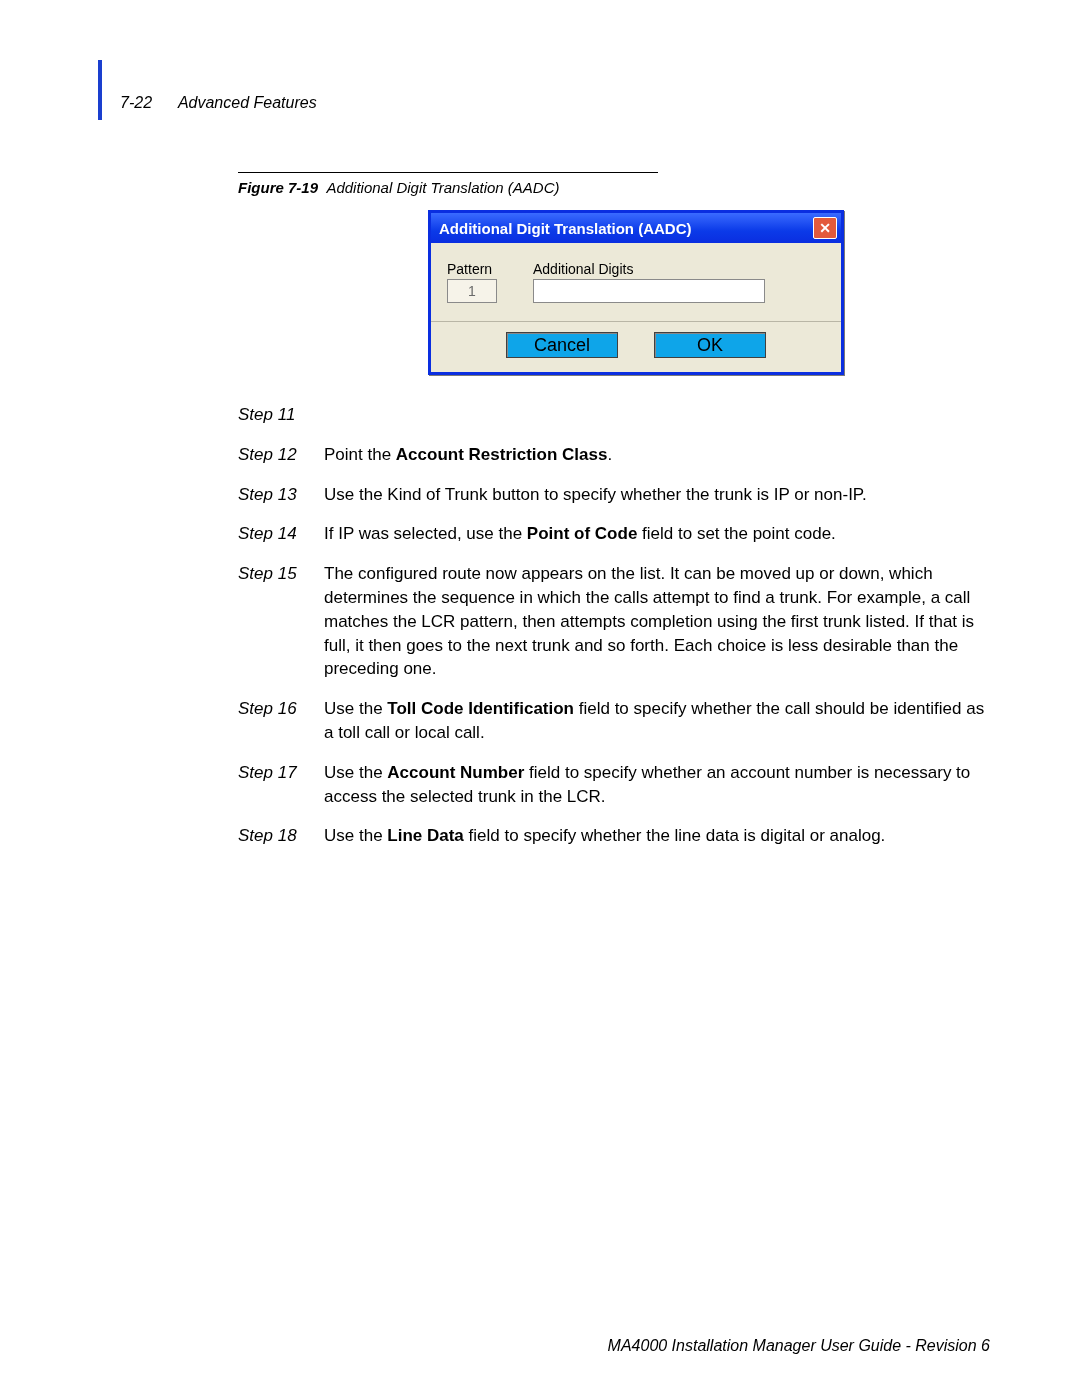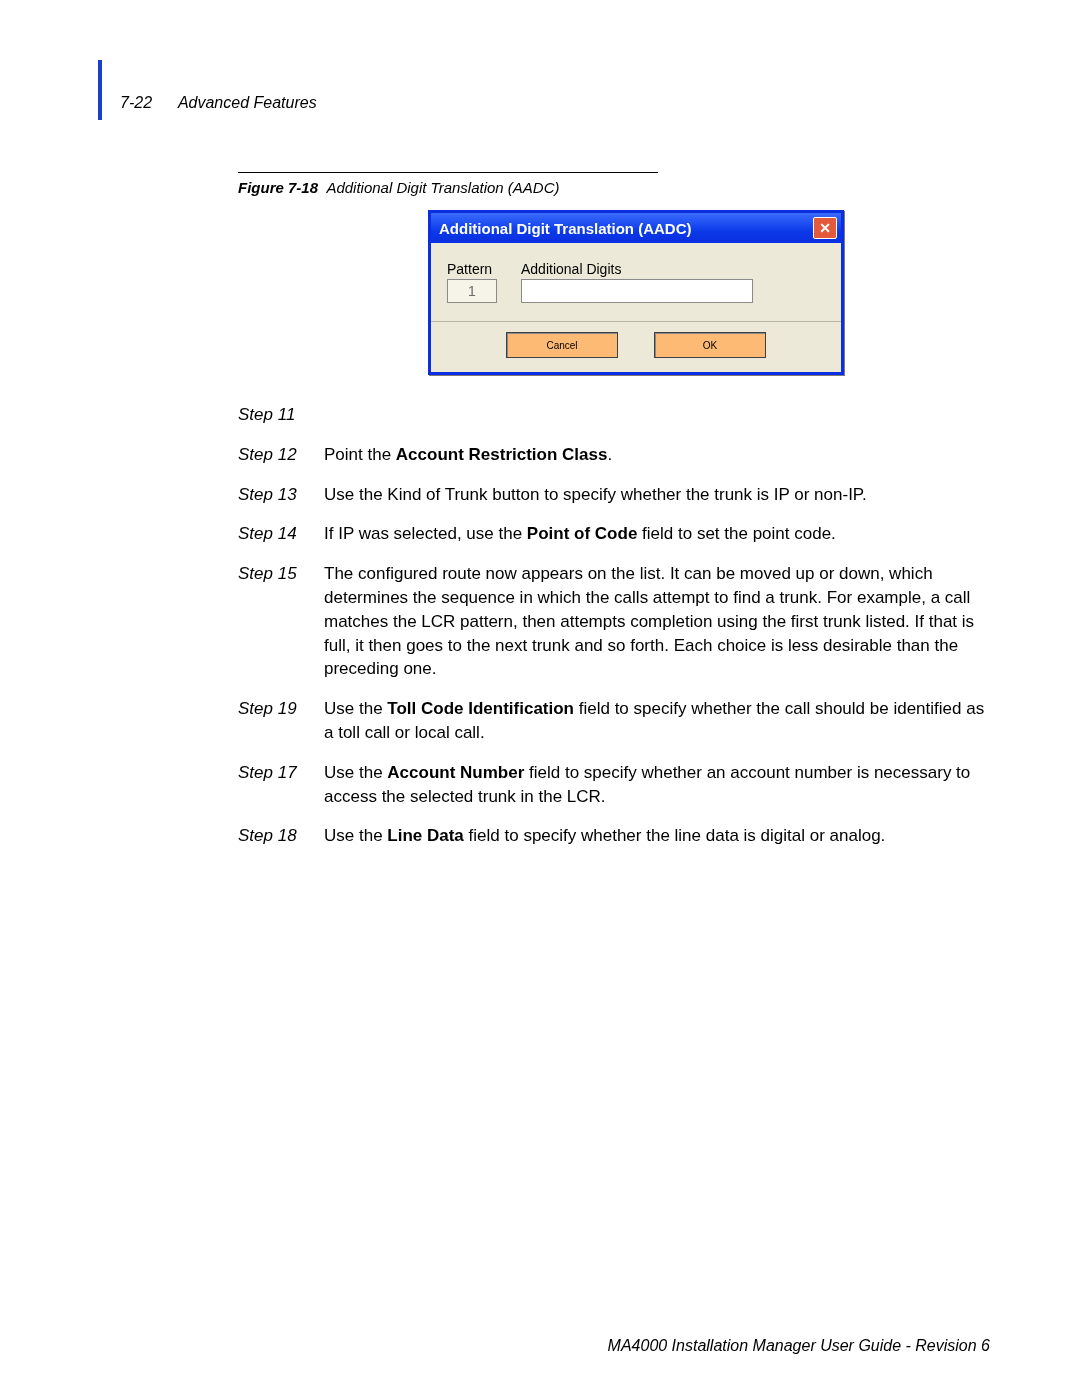--- a/index.html
+++ b/index.html
@@ -10,48 +10,48 @@
 .content{margin-left:140px;margin-top:60px}
 .fig-rule{height:1px;background:#000;width:420px;margin-bottom:6px}
 .fig-cap{font-style:italic;font-size:15px;margin-bottom:14px}
 .fig-cap b{font-weight:bold}
 
 .dlg-wrap{margin-left:190px;margin-bottom:28px}
 .dlg{width:410px;border:3px solid #0a2ee0;background:#ece9d8;box-shadow:1px 1px 0 #7a7a7a}
 .dlg-title{display:flex;align-items:center;justify-content:space-between;height:30px;padding:0 4px 0 8px;background:linear-gradient(#3a6bff,#0b3ae8 60%,#0a2ee0);color:#fff;font-weight:bold;font-size:15px}
 .dlg-close{width:22px;height:20px;background:#e35a3c;border:1px solid #fff;display:flex;align-items:center;justify-content:center;font-weight:bold;font-size:14px;color:#fff;border-radius:2px}
 .dlg-body{padding:18px 16px 14px 16px}
-.row{display:flex;gap:24px;align-items:flex-end}
+.row{display:flex;gap:36px;align-items:flex-end}
 .lbl{font-size:14px}
 .pat-box{width:48px;height:22px;border:1px solid #8a8a8a;background:#f6f3e9;margin-top:2px;text-align:center;font-size:14px;line-height:22px;color:#6a6a6a}
 .ad-box{width:230px;height:22px;border:1px solid #8a8a8a;background:#fff;margin-top:2px}
 .dlg-sep{height:1px;background:#b9b6a6;margin:18px -16px 10px -16px}
 .btn-row{display:flex;justify-content:center;gap:36px}
-.btn{width:110px;height:24px;border:1px solid #404040;background:#fdba74;font-size:10px;display:flex;align-items:center;justify-content:center;box-shadow:1px 1px 0 #888 inset}
+.btn{width:110px;height:24px;border:1px solid #404040;background:#0ea5e9;font-size:18px;display:flex;align-items:center;justify-content:center;box-shadow:1px 1px 0 #888 inset}
 
 .steps{font-size:17px;line-height:1.4}
 .step{display:flex;margin-bottom:16px}
 .step .label{width:86px;flex:none;font-style:italic;font-weight:normal}
 .step .body{flex:1}
 .step .body b{font-weight:bold}
 .footer{position:absolute;right:90px;bottom:42px;font-style:italic;font-size:16px}
 </style>
 </head>
 <body>
 <div class="page">
   <div class="side-rule"></div>
   <div class="hdr">
     <span class="pg">7-22</span>
     <span>Advanced Features</span>
   </div>
 
   <div class="content">
     <div class="fig-rule"></div>
     <div class="fig-cap">
-      <b>Figure 7-18</b>&nbsp;&nbsp;<span>Additional Digit Translation (AADC)</span>
+      <b>Figure 7-19</b>&nbsp;&nbsp;<span>Additional Digit Translation (AADC)</span>
     </div>
 
     <div class="dlg-wrap">
       <div class="dlg">
         <div class="dlg-title">
           <span>Additional Digit Translation (AADC)</span>
           <span class="dlg-close">✕</span>
         </div>
         <div class="dlg-body">
           <div class="row">
@@ -87,21 +87,21 @@
         </div>
       <div class="step">
           <div class="label">Step 14</div>
         <div class="body"><span>If IP was selected, use the </span><b>Point of Code</b><span> field to set the point code.</span></div>
         </div>
       <div class="step">
           <div class="label">Step 15</div>
         <div class="body"><span>The configured route now appears on the list. It can be moved up or down, which determines the sequence in which the calls attempt to find a trunk. For example, a call matches the LCR pattern, then attempts completion using the first trunk listed. If that is full, it then goes to the next trunk and so forth. Each choice is less desirable than the preceding one.</span></div>
         </div>
       <div class="step">
-          <div class="label">Step 19</div>
+          <div class="label">Step 16</div>
         <div class="body"><span>Use the </span><b>Toll Code Identification</b><span> field to specify whether the call should be identified as a toll call or local call.</span></div>
         </div>
       <div class="step">
           <div class="label">Step 17</div>
         <div class="body"><span>Use the </span><b>Account Number</b><span> field to specify whether an account number is necessary to access the selected trunk in the LCR.</span></div>
         </div>
       <div class="step">
           <div class="label">Step 18</div>
         <div class="body"><span>Use the </span><b>Line Data</b><span> field to specify whether the line data is digital or analog.</span></div>
         </div>

